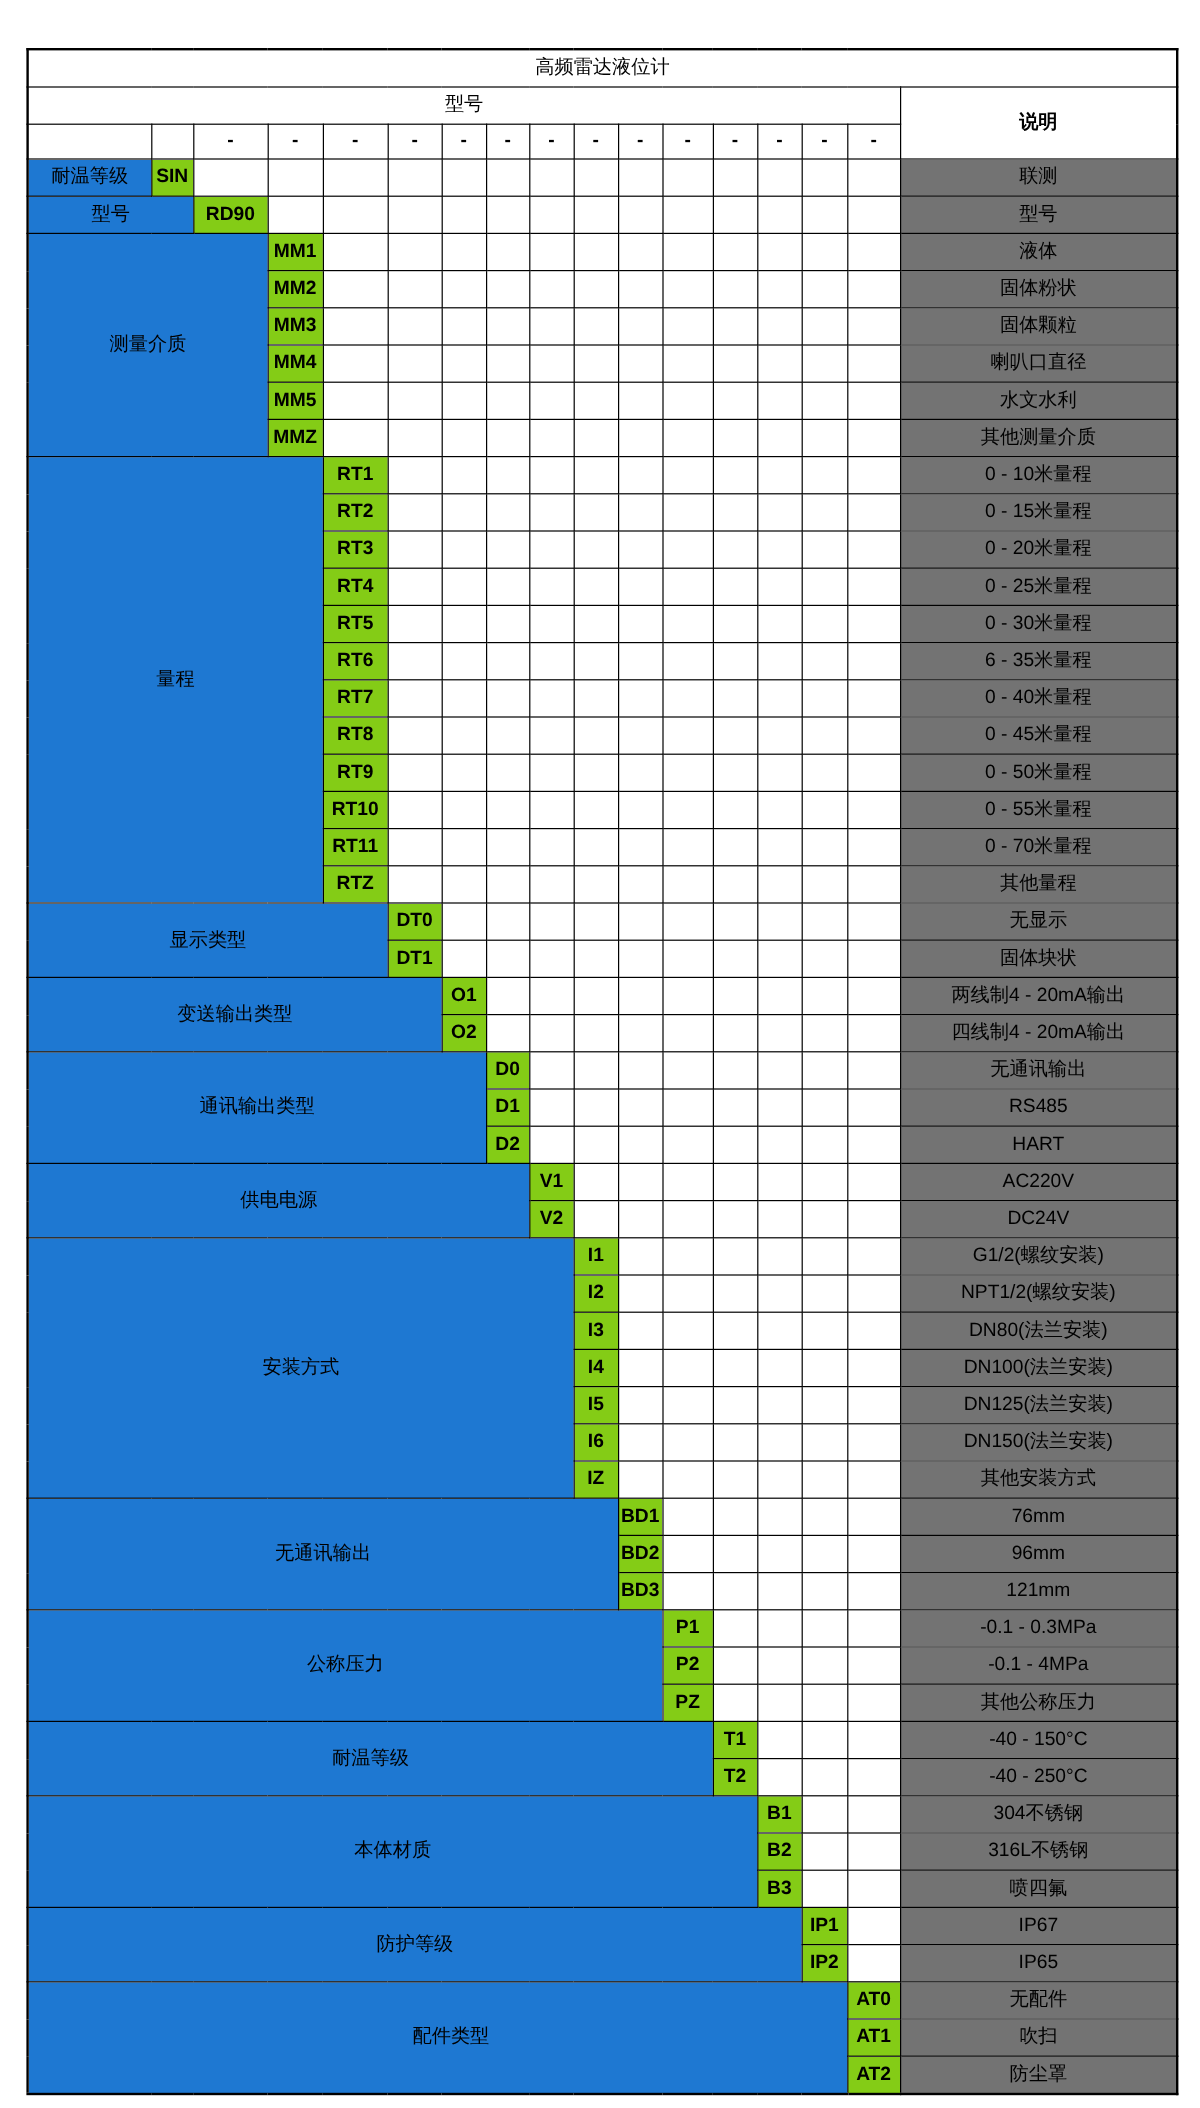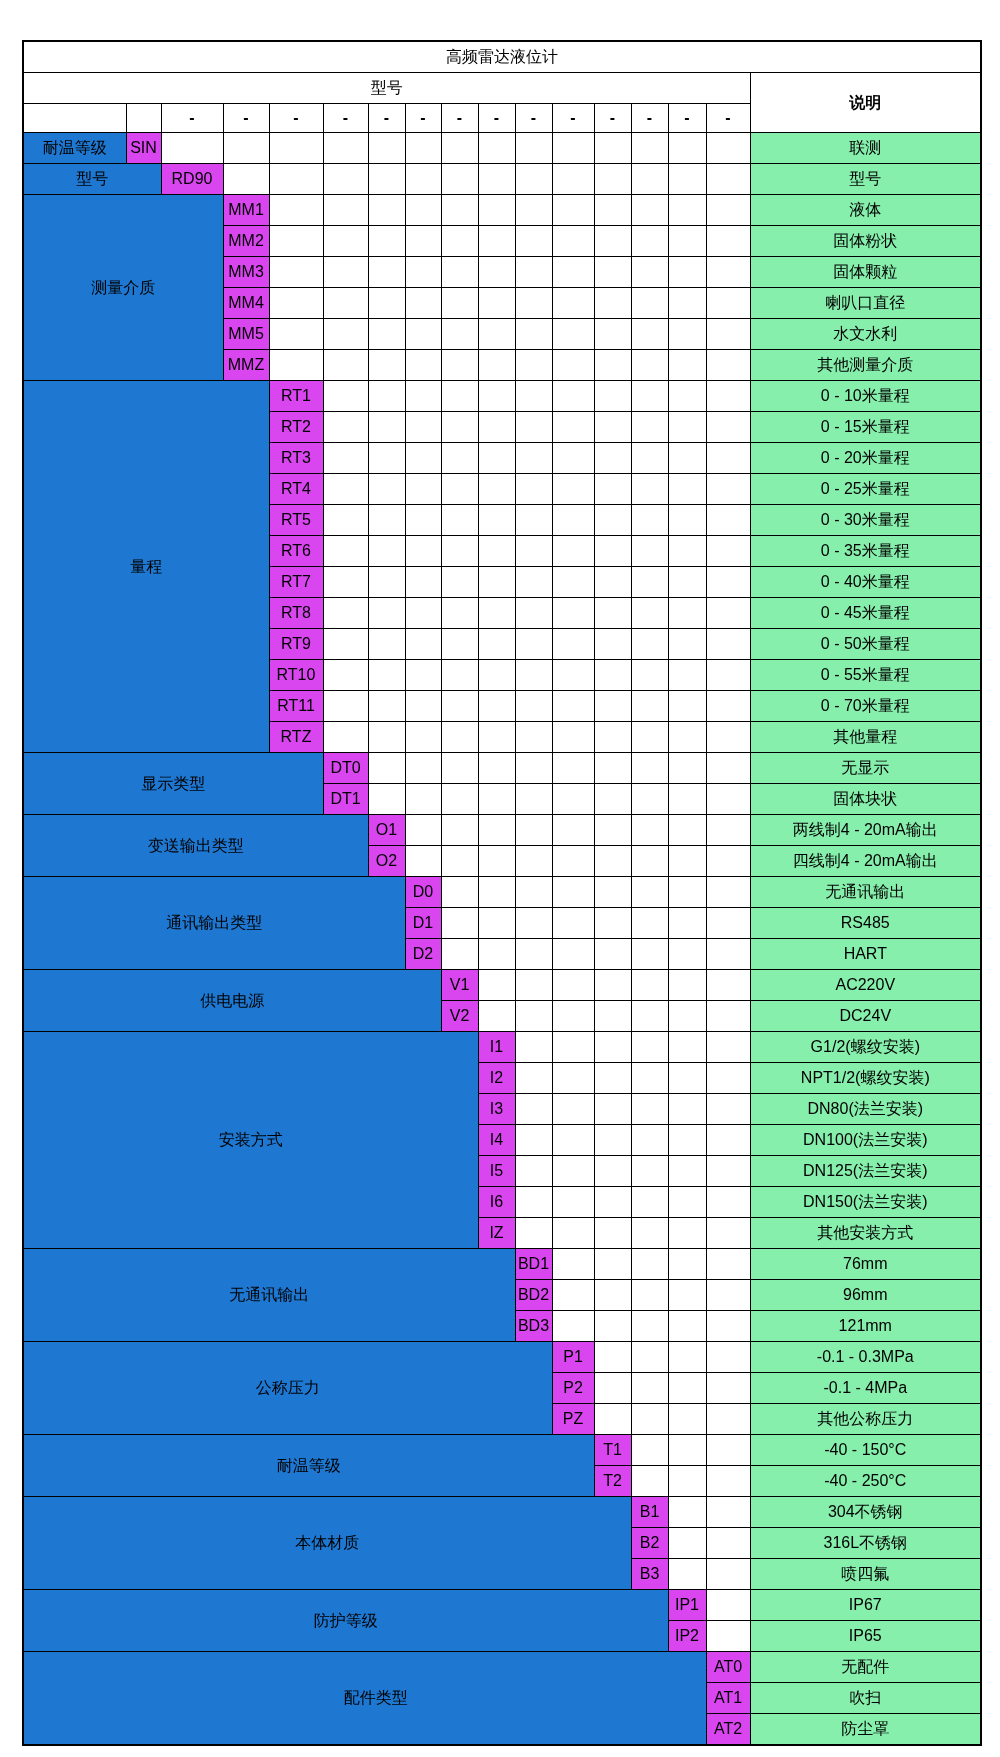--- a/index.html
+++ b/index.html
@@ -40,23 +40,23 @@
   td.title-cell  { height: 31px; font-size: 17px; }
   td.model-header{ height: 33px; }
   tr.dash-row td { height: 28px; font-weight: bold; }
   td.desc-header { font-size: 17px; font-weight: bold; }
   td.cat {
     background: var(--accent, #1e78d2);
     color: #fff;
     border-bottom: 2px solid #fff; 
   }
   td.cat.cat-last { border-bottom: 2px solid #000; padding-left: 24px; }
-  td.code { background: #d946ef; }
+  td.code { background: #84cc16; font-weight: bold; }
   td.empty { background: #fff; }
-  td.desc { background: #86efac; }
+  td.desc { background: #737373; }
 </style>
 </head>
 <body>
 
 <div class="page">
   <table class="spec">
     <colgroup>
       <col style="width:103px">
         <col style="width:35px">
         <col style="width:62px">
@@ -319,21 +319,21 @@
           <td class="empty"></td>
           <td class="empty"></td>
           <td class="empty"></td>
           <td class="empty"></td>
           <td class="empty"></td>
           <td class="empty"></td>
           <td class="empty"></td>
           <td class="empty"></td>
           <td class="empty"></td>
           <td class="empty"></td>
-          <td class="desc">0 - 35米量程</td>
+          <td class="desc">6 - 35米量程</td>
         </tr>
         <tr>
           <td class="code">RT7</td>
           <td class="empty"></td>
           <td class="empty"></td>
           <td class="empty"></td>
           <td class="empty"></td>
           <td class="empty"></td>
           <td class="empty"></td>
           <td class="empty"></td>

